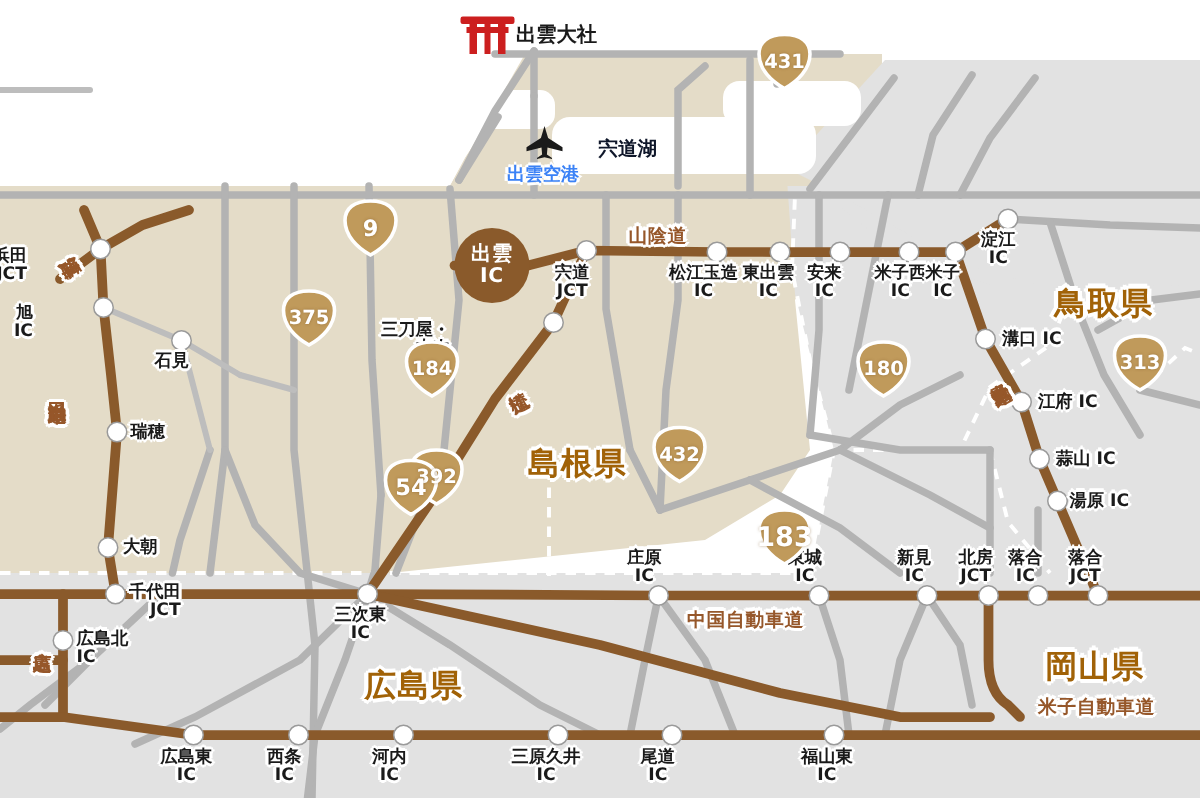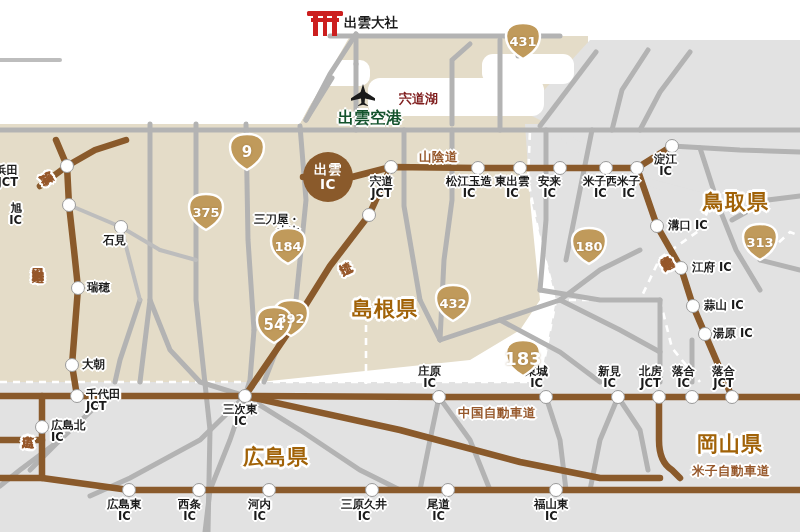--- a/index.html
+++ b/index.html
@@ -27,26 +27,26 @@
   .road-label{
     font-size:12.5px;font-weight:bold;color:#96572a;letter-spacing:.5px;
     text-shadow:
       1.8px 0 #fff,-1.8px 0 #fff,0 1.8px #fff,0 -1.8px #fff,
       1.4px 1.4px #fff,-1.4px 1.4px #fff,1.4px -1.4px #fff,-1.4px -1.4px #fff,
       2.4px 0 #fff,-2.4px 0 #fff,0 2.4px #fff,0 -2.4px #fff;
   }
   .road-label.vert{writing-mode:vertical-rl;text-orientation:upright;}
   .road-label.rot{transform-origin:left top;}
   .poi-label{
-    font-size:16px;font-weight:bold;color:#14532d;
+    font-size:12px;font-weight:bold;color:#3b82f6;
     text-shadow:
       1.6px 0 #fff,-1.6px 0 #fff,0 1.6px #fff,0 -1.6px #fff,
       2.2px 0 #fff,-2.2px 0 #fff,0 2.2px #fff,0 -2.2px #fff;
   }
-  .lake-label{font-size:13px;font-weight:bold;color:#7f1d1d;}
+  .lake-label{font-size:13px;font-weight:bold;color:#0f172a;}
   .shrine-label{font-size:13.5px;font-weight:bold;color:#1a1a1a;}
   .big-ic{
     position:absolute;width:50px;height:50px;border-radius:50%;
     background:#8a5a2b;color:#fff;font-size:13.5px;font-weight:bold;
     display:flex;flex-direction:column;align-items:center;justify-content:center;
     line-height:1.08;letter-spacing:.5px;
   }
   .shield{
     position:absolute;width:38px;height:40px;
     display:flex;align-items:center;justify-content:center;
@@ -235,21 +235,21 @@
       </div>
       <div style="position: absolute; left: 71px; top: 281px; width: 14px; height: 14px; border-radius: 50%; background: rgb(255, 255, 255); border: 1.6px solid rgb(154, 154, 154); box-sizing: border-box;"></div>
       <div class="lbl ic-label rightal" style="left: 87px; top: 282px;">
         <div>瑞穂</div>
       </div>
       <div style="position: absolute; left: 65px; top: 358px; width: 14px; height: 14px; border-radius: 50%; background: rgb(255, 255, 255); border: 1.6px solid rgb(154, 154, 154); box-sizing: border-box;"></div>
       <div class="lbl ic-label rightal" style="left: 82px; top: 359px;">
         <div>大朝</div>
       </div>
       <div style="position: absolute; left: 70px; top: 389px; width: 14px; height: 14px; border-radius: 50%; background: rgb(255, 255, 255); border: 1.6px solid rgb(154, 154, 154); box-sizing: border-box;"></div>
-      <div class="lbl ic-label rightal" style="left: 86px; top: 389px;">
+      <div class="lbl ic-label rightal" style="left: 86px; top: 389px; text-align: right;">
         <div>千代田</div>
         <div>JCT</div>
       </div>
       <div style="position: absolute; left: 35px; top: 420px; width: 14px; height: 14px; border-radius: 50%; background: rgb(255, 255, 255); border: 1.6px solid rgb(154, 154, 154); box-sizing: border-box;"></div>
       <div class="lbl ic-label rightal" style="left: 51px; top: 420px;">
         <div>広島北</div>
         <div>IC</div>
       </div>
       <div style="position: absolute; left: 238px; top: 389px; width: 14px; height: 14px; border-radius: 50%; background: rgb(255, 255, 255); border: 1.6px solid rgb(154, 154, 154); box-sizing: border-box;"></div>
       <div class="lbl ic-label " style="left: 223px; top: 404px;">

